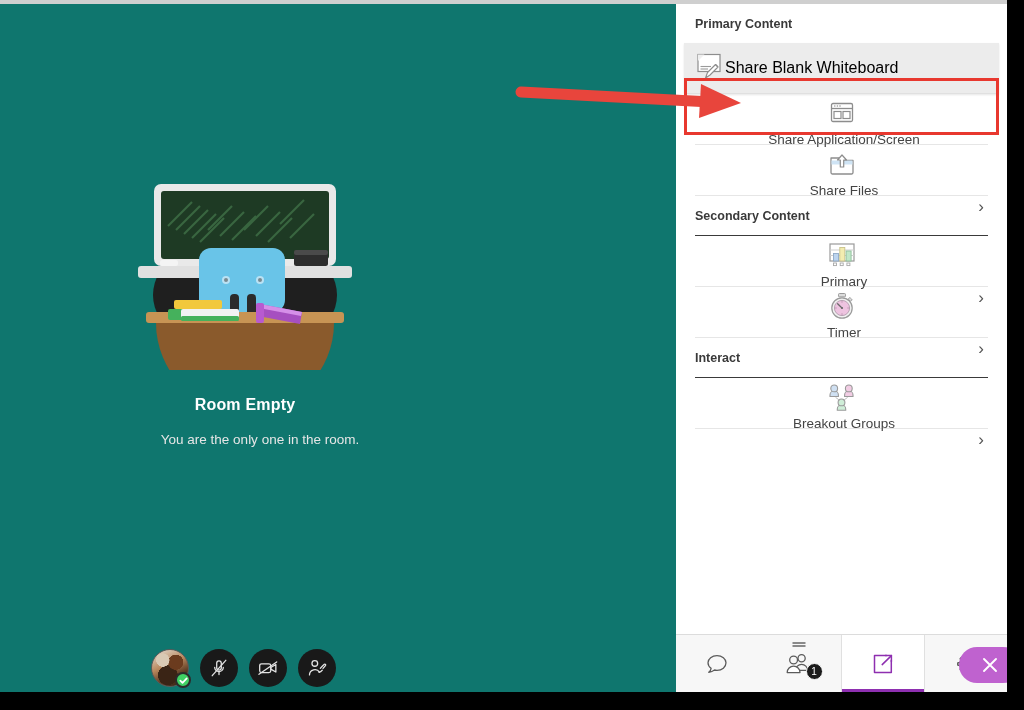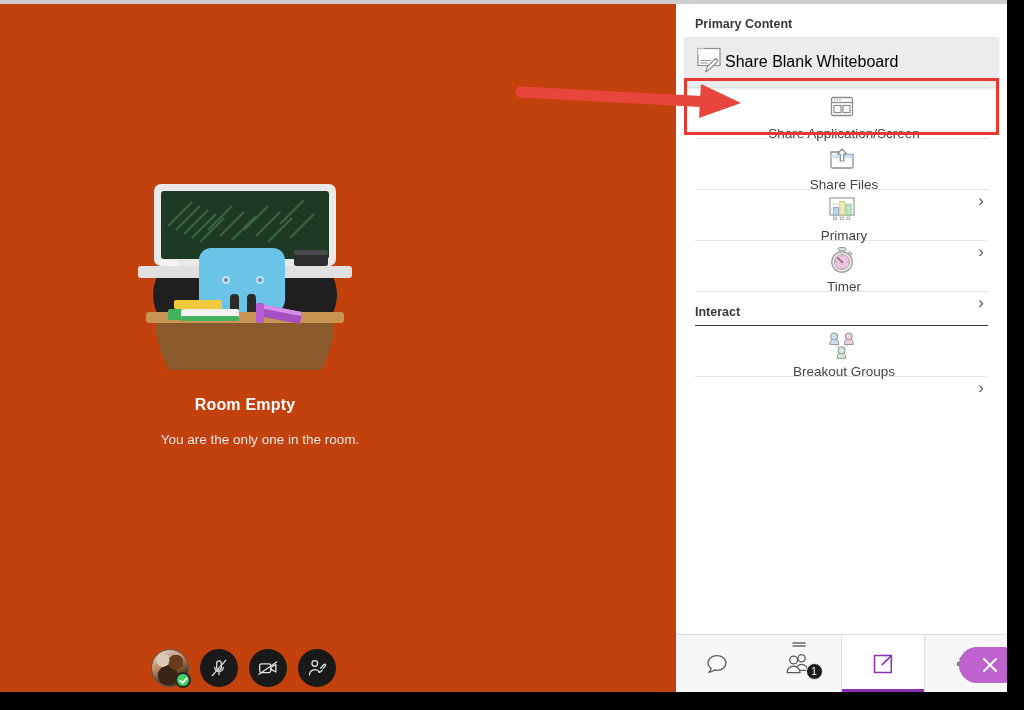--- a/index.html
+++ b/index.html
@@ -13,21 +13,21 @@
 
   
   .top-strip {
     position: absolute; left: 0; top: 0; width: 1024px; height: 4px;
     background: #cfcfcf;
   }
 
   
   .stage {
     position: absolute; left: 0; top: 4px; width: 676px; height: 688px;
-    background: #c2410c;
+    background: #0f766e;
   }
 
   
   .illus { position: absolute; left: 108px; top: 176px; width: 274px; height: 190px; }
 
   .room-empty-title {
     position: absolute; left: 0; top: 392px; width: 490px;
     text-align: center; color: #ffffff;
     font-size: 16px; font-weight: bold; letter-spacing: .2px;
   }
@@ -75,21 +75,21 @@
     display: flex; align-items: center;
     padding: 0 0 0 19px;
     border-bottom: 1px solid #e3e3e3;
   }
   .panel-title { font-size: 14.5px; font-weight: bold; color: #333; }
 
   .panel-body { flex: 1 1 auto; overflow: hidden; padding: 0 19px; }
 
   .section-label {
     font-size: 12.5px; font-weight: bold; color: #3a3a3a;
-    padding: 13px 0 6px 0;
+    padding: 13px 0 12px 0;
     border-bottom: 1.5px solid #3a3a3a;
   }
   .section-label.no-rule { border-bottom: none; }
 
   .menu-row {
     position: relative;
     display: flex; align-items: center;
     height: 51px;
     border-bottom: 1px solid #e6e6e6;
     cursor: pointer;
@@ -315,20 +315,21 @@
           <svg width="28" height="26" viewBox="0 0 28 26">
             <path d="M3 7 h8 l2 2.5 h12 v12 a1.5 1.5 0 0 1 -1.5 1.5 h-19 a1.5 1.5 0 0 1 -1.5 -1.5 z" fill="#ffffff" stroke="#8d8d8d" stroke-width="1.3" stroke-linejoin="round"></path>
             <path d="M3.5 9.5 h21 v4 h-21 z" fill="#cfe4f5"></path>
             <path d="M14 4 L18.5 9 h-2.8 v7 h-3.4 v-7 h-2.8 z" fill="#ffffff" stroke="#8d8d8d" stroke-width="1.2" stroke-linejoin="round"></path>
           </svg>
         </div>
         <div class="lbl">Share Files</div>
         <div class="chev">›</div>
       </div>
 
+      <div class="section-label">Secondary Content</div>
 
       <div class="menu-row">
         <div class="ico">
           <svg width="30" height="28" viewBox="0 0 30 28">
             <rect x="3" y="3" width="24" height="17" fill="#ffffff" stroke="#9a9a9a" stroke-width="1.2"></rect>
             <line x1="3" y1="9" x2="27" y2="9" stroke="#cfcfcf" stroke-width="1"></line>
             <line x1="3" y1="14.5" x2="27" y2="14.5" stroke="#cfcfcf" stroke-width="1"></line>
             <rect x="6.5" y="12.5" width="5" height="7.5" fill="#bcd4ef" stroke="#8fa9c6" stroke-width=".9"></rect>
             <rect x="12.8" y="6.5" width="5" height="13.5" fill="#f2ecb0" stroke="#c9c38a" stroke-width=".9"></rect>
             <rect x="19.1" y="10" width="5" height="10" fill="#bfe7c8" stroke="#90bf9c" stroke-width=".9"></rect>

